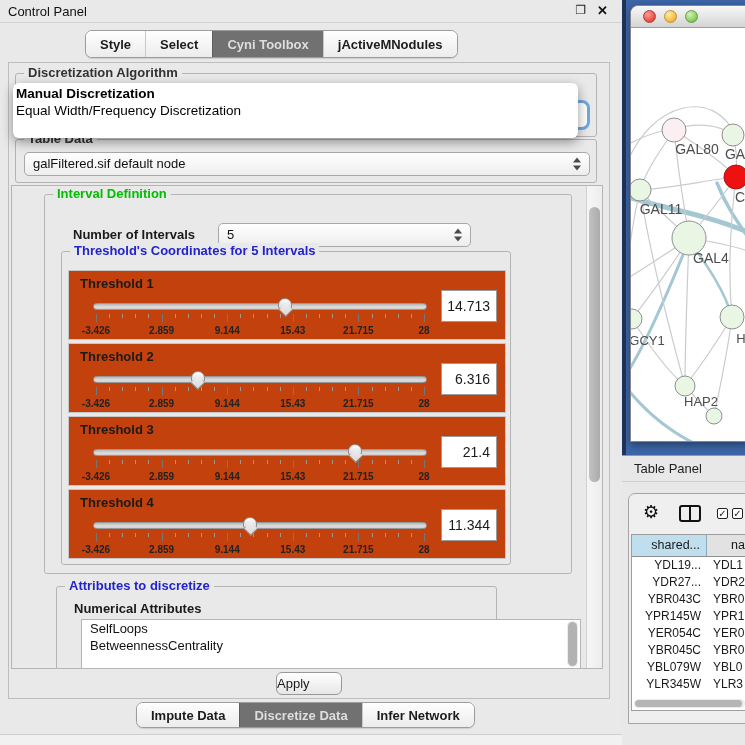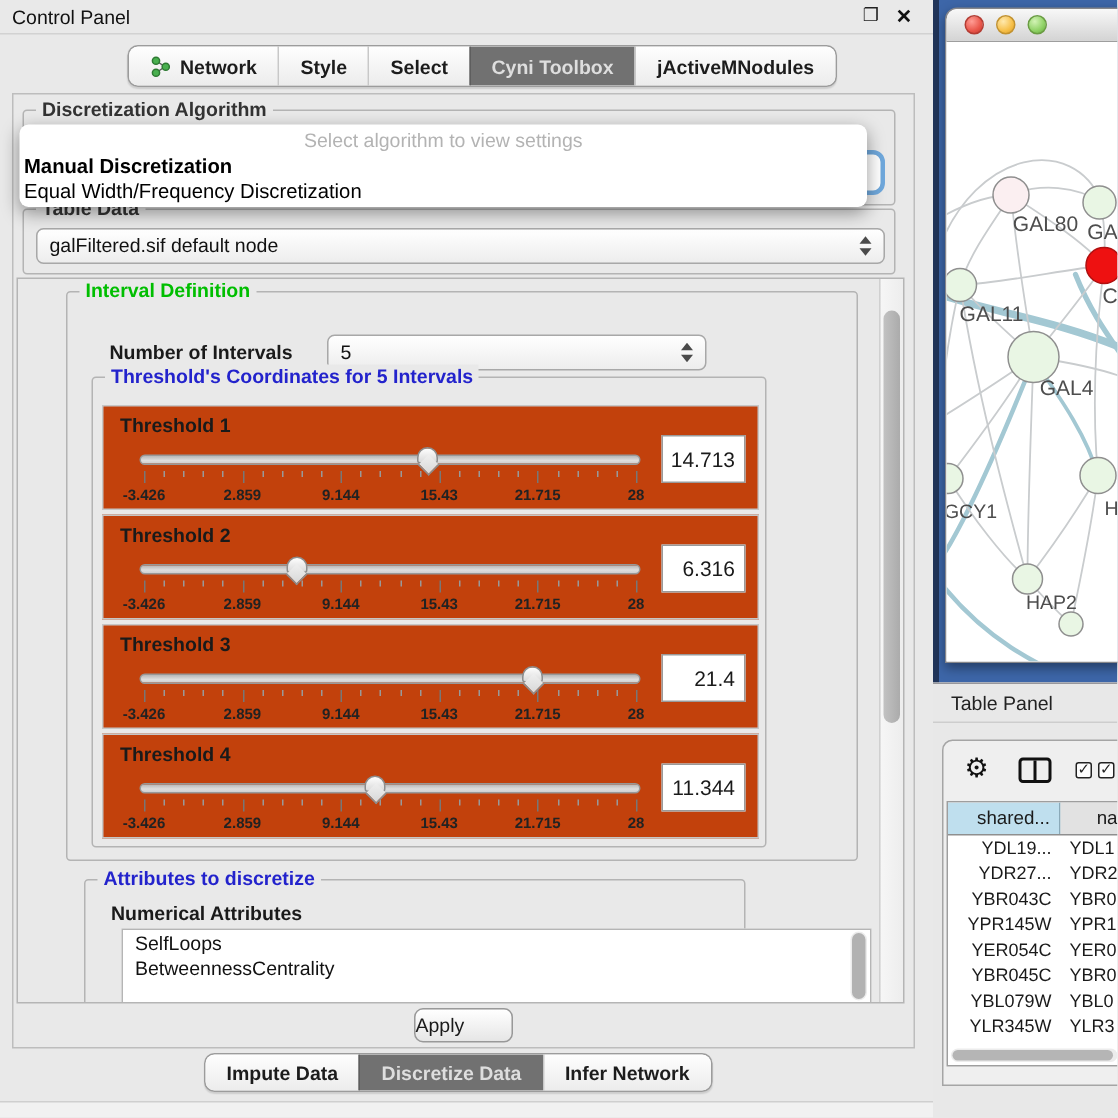--- a/index.html
+++ b/index.html
@@ -107,30 +107,20 @@
 
 <div class="left-panel">
   <div class="cp-titlebar">
     <span class="cp-title">Control Panel</span>
     <span class="float-btn">❐</span>
     <span class="close-btn">✕</span>
   </div>
 
   <div class="seg-tabs top-tabs">
     <div class="seg">
-      <svg class="net-icon" width="14" height="15" viewBox="0 0 14 15">
-        <line x1="4" y1="3.5" x2="10" y2="7.5" stroke="#5a5a5a" stroke-width="1"></line>
-        <line x1="4" y1="11.5" x2="10" y2="7.5" stroke="#5a5a5a" stroke-width="1"></line>
-        <circle cx="4" cy="3.5" r="2.4" fill="#49b04f" stroke="#2e7a33"></circle>
-        <circle cx="4" cy="11.5" r="2.4" fill="#49b04f" stroke="#2e7a33"></circle>
-        <circle cx="10.5" cy="7.5" r="2.4" fill="#49b04f" stroke="#2e7a33"></circle>
-      </svg>
-      <span>Network</span>
-    </div>
-    <div class="seg">
         <span>Style</span>
       </div>
     <div class="seg">
         <span>Select</span>
       </div>
     <div class="seg active">
         <span>Cyni Toolbox</span>
       </div>
     <div class="seg">
         <span>jActiveMNodules</span>
@@ -138,21 +128,20 @@
   </div>
 
   <div class="content">
 
     <div class="group algo-group">
       <span class="gtitle">Discretization Algorithm</span>
       <div class="algo-combo"></div>
     </div>
 
     <div class="popup">
-      <div class="hint">Select algorithm to view settings</div>
       <div class="opt sel">Manual Discretization</div>
       <div class="opt">Equal Width/Frequency Discretization</div>
     </div>
 
     <div class="group tdata-group">
       <span class="gtitle">Table Data</span>
       <div class="combo tdata-combo">
         <span>galFiltered.sif default node</span>
         <span class="spin">
             <i class="up"></i>

